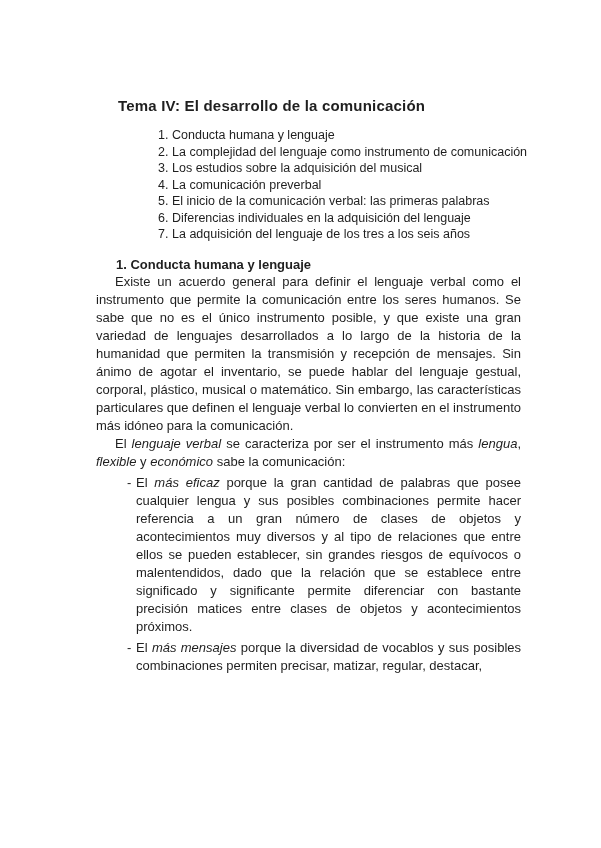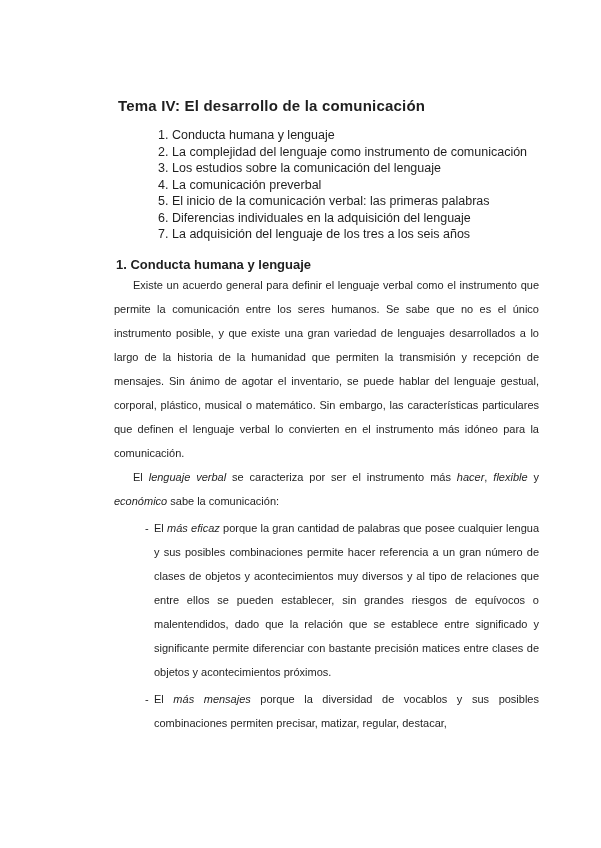--- a/index.html
+++ b/index.html
@@ -50,24 +50,24 @@
     top: 257px;
     left: 116px;
     margin: 0;
     font-size: 13px;
     font-weight: bold;
     white-space: nowrap;
   }
   .body-block {
     position: absolute;
     top: 273px;
-    left: 114px;
+    left: 96px;
     width: 425px;
-    font-size: 11px;
-    line-height: 24px;
+    font-size: 13px;
+    line-height: 18px;
   }
   .para {
     margin: 0;
     text-align: justify;
     text-indent: 19px;
   }
   .bullet {
     display: flex;
     margin-left: 31px;
     margin-top: 3px;
@@ -93,21 +93,21 @@
     <div class="toc-item">
       <span class="toc-num">1.</span>
       <span class="toc-text">Conducta humana y lenguaje</span>
     </div>
     <div class="toc-item">
       <span class="toc-num">2.</span>
       <span class="toc-text">La complejidad del lenguaje como instrumento de comunicación</span>
     </div>
     <div class="toc-item">
       <span class="toc-num">3.</span>
-      <span class="toc-text">Los estudios sobre la comunicación del lenguaje</span>
+      <span class="toc-text">Los estudios sobre la adquisición del musical</span>
     </div>
     <div class="toc-item">
       <span class="toc-num">4.</span>
       <span class="toc-text">La comunicación preverbal</span>
     </div>
     <div class="toc-item">
       <span class="toc-num">5.</span>
       <span class="toc-text">El inicio de la comunicación verbal: las primeras palabras</span>
     </div>
     <div class="toc-item">
@@ -117,21 +117,21 @@
     <div class="toc-item">
       <span class="toc-num">7.</span>
       <span class="toc-text">La adquisición del lenguaje de los tres a los seis años</span>
     </div>
   </div>
 
   <h2 class="section-heading">1. Conducta humana y lenguaje</h2>
 
   <div class="body-block">
     <p class="para"><span>Existe un acuerdo general para definir el lenguaje verbal como el instrumento que permite la comunicación entre los seres humanos. Se sabe que no es el único instrumento posible, y que existe una gran variedad de lenguajes desarrollados a lo largo de la historia de la humanidad que permiten la transmisión y recepción de mensajes. Sin ánimo de agotar el inventario, se puede hablar del lenguaje gestual, corporal, plástico, musical o matemático. Sin embargo, las características particulares que definen el lenguaje verbal lo convierten en el instrumento más idóneo para la comunicación.</span></p>
-    <p class="para"><span>El </span><i>lenguaje verbal</i><span> se caracteriza por ser el instrumento más </span><i>hacer</i><span>, </span><i>flexible</i><span> y </span><i>económico</i><span> sabe la comunicación:</span></p>
+    <p class="para"><span>El </span><i>lenguaje verbal</i><span> se caracteriza por ser el instrumento más </span><i>lengua</i><span>, </span><i>flexible</i><span> y </span><i>económico</i><span> sabe la comunicación:</span></p>
 
     <div class="bullet">
       <span class="bullet-marker">-</span>
       <div class="bullet-text"><span>El </span><i>más eficaz</i><span> porque la gran cantidad de palabras que posee cualquier lengua y sus posibles combinaciones permite hacer referencia a un gran número de clases de objetos y acontecimientos muy diversos y al tipo de relaciones que entre ellos se pueden establecer, sin grandes riesgos de equívocos o malentendidos, dado que la relación que se establece entre significado y significante permite diferenciar con bastante precisión matices entre clases de objetos y acontecimientos próximos.</span></div>
     </div>
 
     <div class="bullet">
       <span class="bullet-marker">-</span>
       <div class="bullet-text"><span>El </span><i>más mensajes</i><span> porque la diversidad de vocablos y sus posibles combinaciones permiten precisar, matizar, regular, destacar,</span></div>
     </div>

